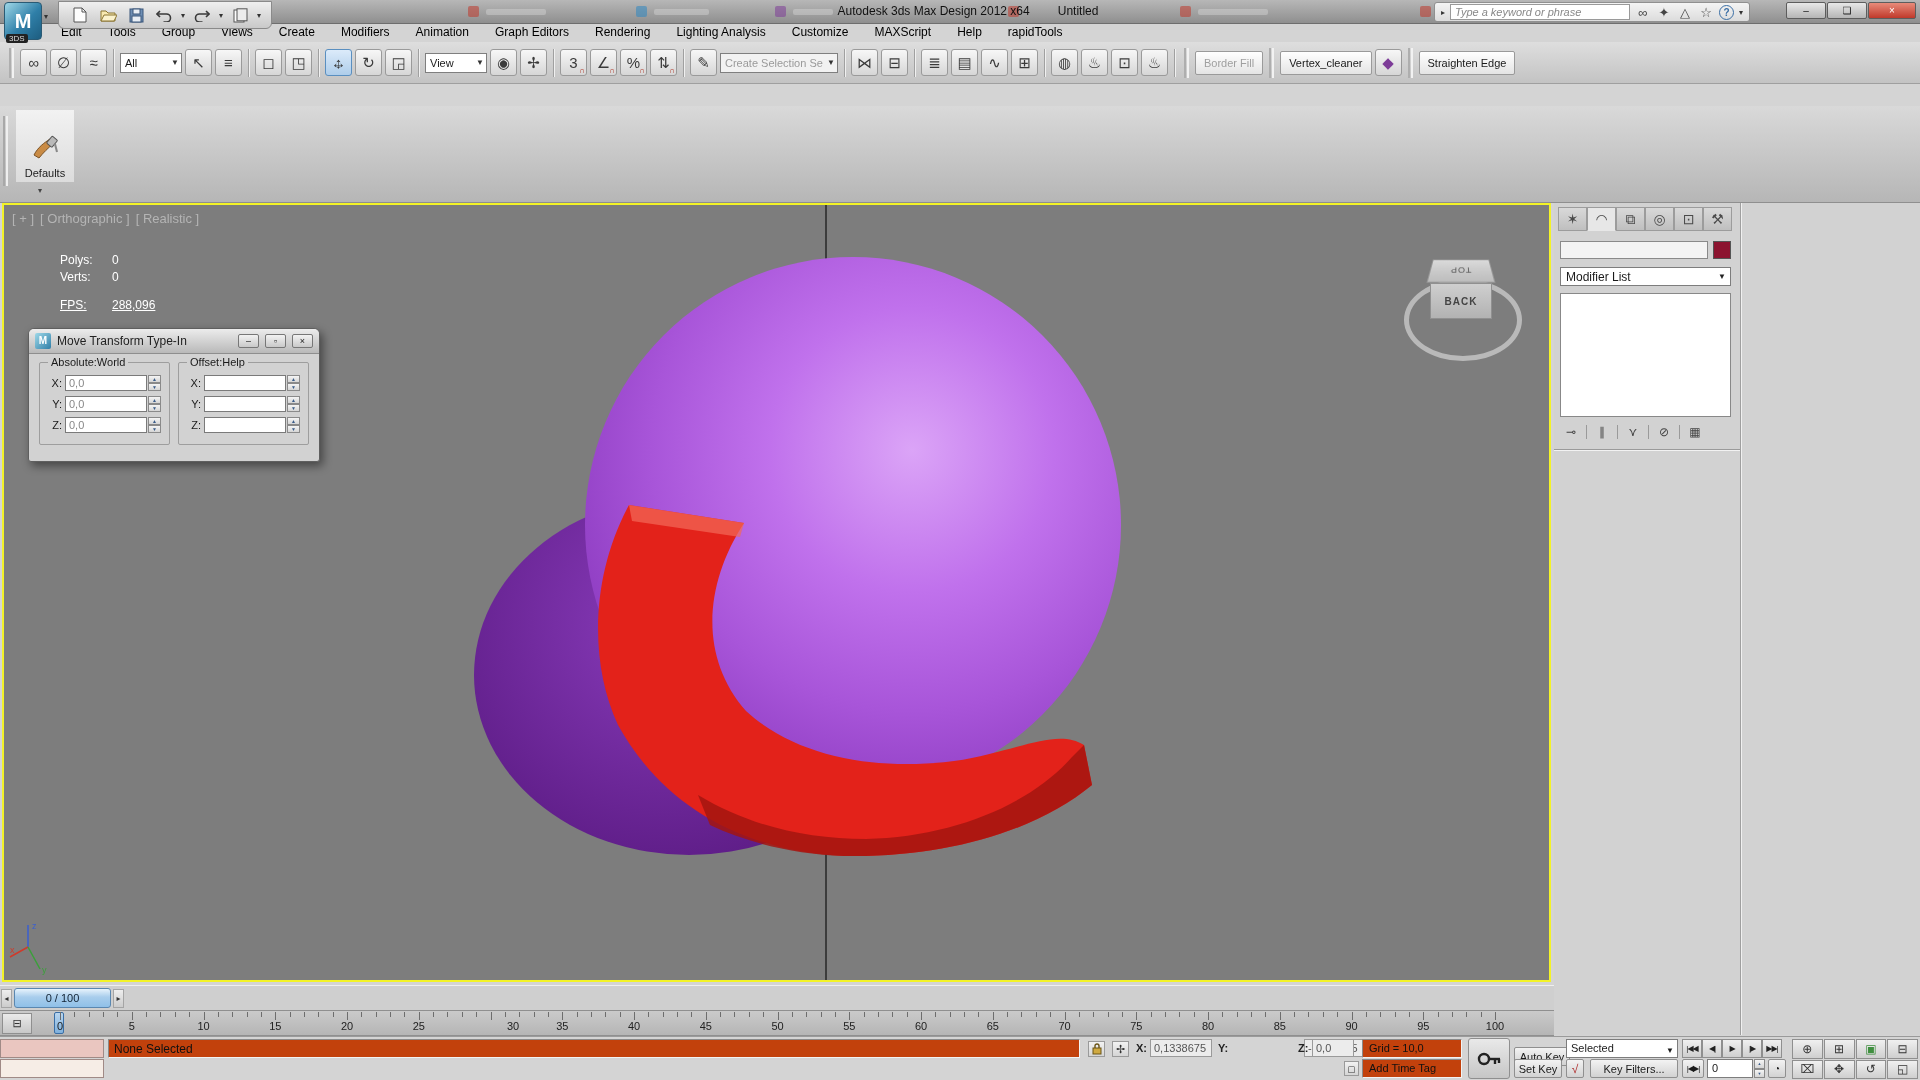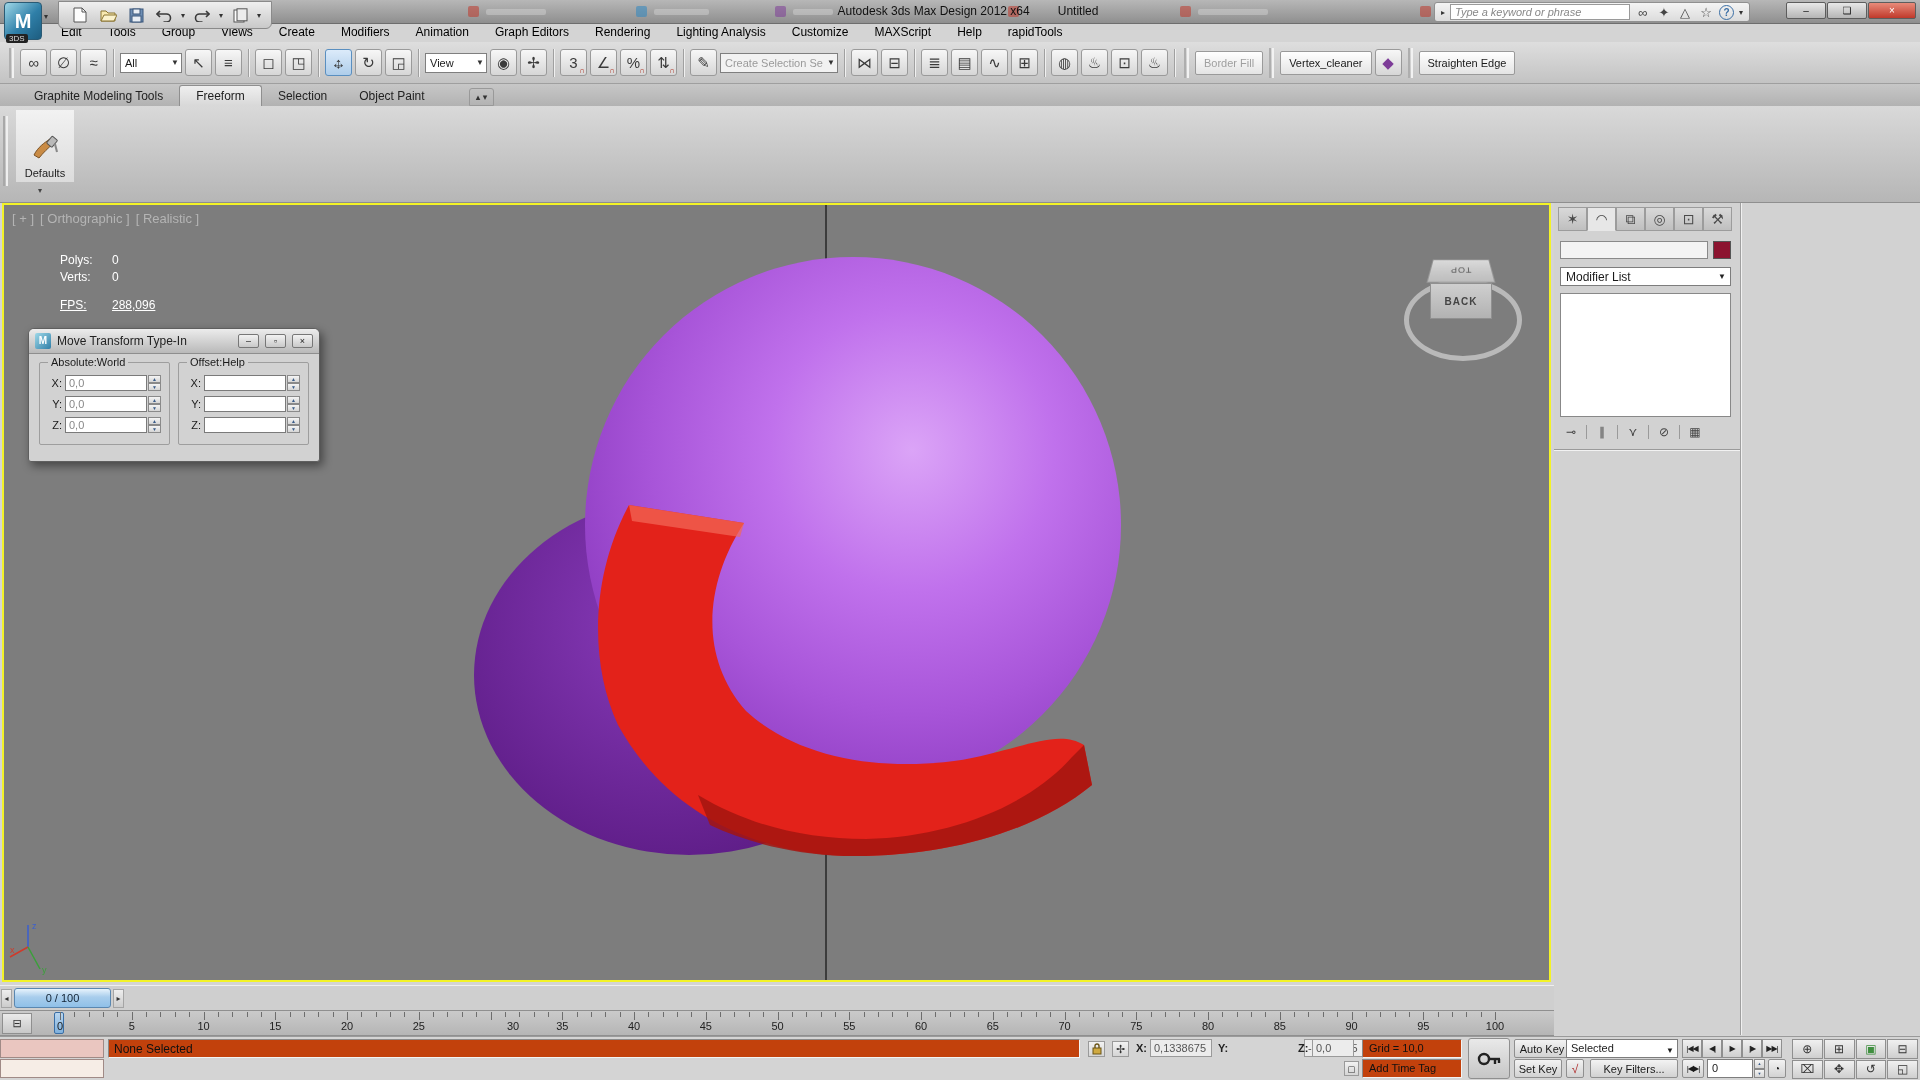--- a/index.html
+++ b/index.html
@@ -428,27 +428,20 @@
       <div class="tb-text-btn disabled">Border Fill</div>
       <div class="tb-grip"></div>
       <div class="tb-text-btn">Vertex_cleaner</div>
       <div class="tb-icon">
         <span style="color: rgb(125, 60, 152);">◆</span>
       </div>
       <div class="tb-grip"></div>
       <div class="tb-text-btn">Straighten Edge</div>
     </div>
 
-  <div id="ribbon-tabs">
-    <span class="rtab">Graphite Modeling Tools</span>
-    <span class="rtab active">Freeform</span>
-    <span class="rtab">Selection</span>
-    <span class="rtab">Object Paint</span>
-    <span id="ribbon-collapse">▴ ▾</span>
-  </div>
   <div id="ribbon-body">
     <div id="ribbon-grip"></div>
     <div id="defaults-btn">
       <svg width="30" height="30" viewBox="0 0 30 30">
         <path d="M4 22 C8 14 14 10 20 6 L24 10 C18 15 13 20 9 25 Z" fill="#c98b45" stroke="#7a5226"></path>
         <rect x="19" y="4" width="7" height="9" rx="1" transform="rotate(40 22 8)" fill="#b9b9b9" stroke="#555"></rect>
         <path d="M25 11 L27 19" stroke="#888" stroke-width="2"></path>
       </svg>
       <span id="defaults-label">Defaults</span>
     </div>
@@ -775,21 +768,21 @@
 
     <div id="key-btn">
       <svg width="26" height="26" viewBox="0 0 26 26">
         <circle cx="8" cy="13" r="5" fill="none" stroke="#222" stroke-width="2.4"></circle>
         <line x1="13" y1="13" x2="24" y2="13" stroke="#222" stroke-width="2.4"></line>
         <line x1="19" y1="13" x2="19" y2="18" stroke="#222" stroke-width="2.4"></line>
         <line x1="23" y1="13" x2="23" y2="17" stroke="#222" stroke-width="2.4"></line>
       </svg>
     </div>
 
-    <div class="sb-btn" style="left:1514px;top:2px;width:56px">Auto Key</div>
+    <div class="sb-btn" style="left:1514px;top:10px;width:56px">Auto Key</div>
     <div class="sb-btn" style="left:1514px;top:22px;width:48px">Set Key</div>
 
     <div id="selected-combo">
       <span>Selected</span>
       <span class="arrow">▼</span>
     </div>
     <div class="sb-btn" id="curve-btn">√</div>
     <div class="sb-btn" style="left:1590px;top:22px;width:88px">Key Filters...</div>
 
     <div id="playback">

